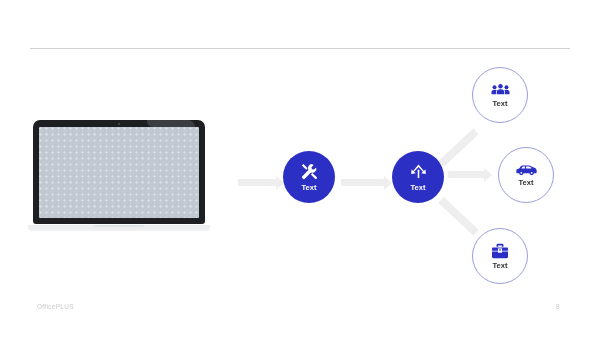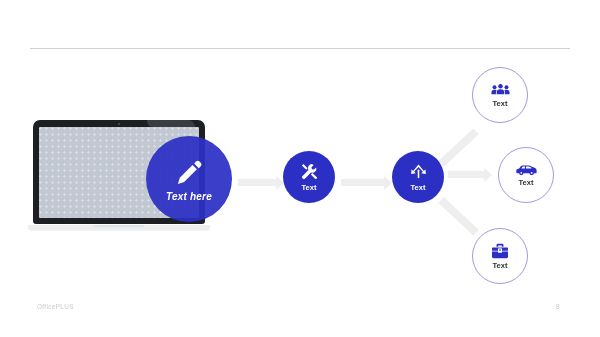--- a/index.html
+++ b/index.html
@@ -233,29 +233,20 @@
   </div>
 
   <div class="conn-diag" style="left:441px; top:160px; width:48px; transform: rotate(-43deg);"></div>
 
   <div class="conn conn-straight" style="left:448px; top:171px; width:36px;">
     <div class="conn-head" style="left:36px; top:-3.5px;"></div>
   </div>
 
   <div class="conn-diag" style="left:441px; top:196px; width:48px; transform: rotate(43deg);"></div>
 
-  <div class="node-filled node-hero">
-    <span>
-      <svg class="ico" width="30" height="30" viewBox="0 0 24 24" aria-hidden="true">
-        <path class="ico-w" d="M20.4 3.6a2 2 0 0 0-2.8 0l-1.5 1.5 3.8 3.8 1.5-1.5a2 2 0 0 0 0-2.8l-1-1z"></path>
-        <path class="ico-w" d="M14.8 6.3 4.6 16.5l-1.5 5 5-1.5L18.3 9.8z"></path>
-      </svg>
-    </span>
-    <span class="hero-label">Text here</span>
-  </div>
 
   <div class="node-filled node-mid node-mid-1">
     <span>
       <svg class="ico" width="19" height="19" viewBox="0 0 24 24" aria-hidden="true">
         <path class="ico-w" d="M15.2 2.6a5.2 5.2 0 0 0-4.6 7.6L2.9 17.9a1.6 1.6 0 0 0 0 2.3l.9.9a1.6 1.6 0 0 0 2.3 0l7.7-7.7a5.2 5.2 0 0 0 6.6-6.6l-2.8 2.8-2.5-.6-.6-2.5 2.8-2.8a5.3 5.3 0 0 0-1.1-.1z"></path>
         <path class="ico-w" d="M4.2 2.6 2.4 4.4l5.4 5.4 1.8-1.8z"></path>
         <path class="ico-w" d="M15.6 13.9l-1.9 1.9 5.3 5.3a1.4 1.4 0 0 0 2-2z"></path>
       </svg>
     </span>
     <span class="node-label">Text</span>

